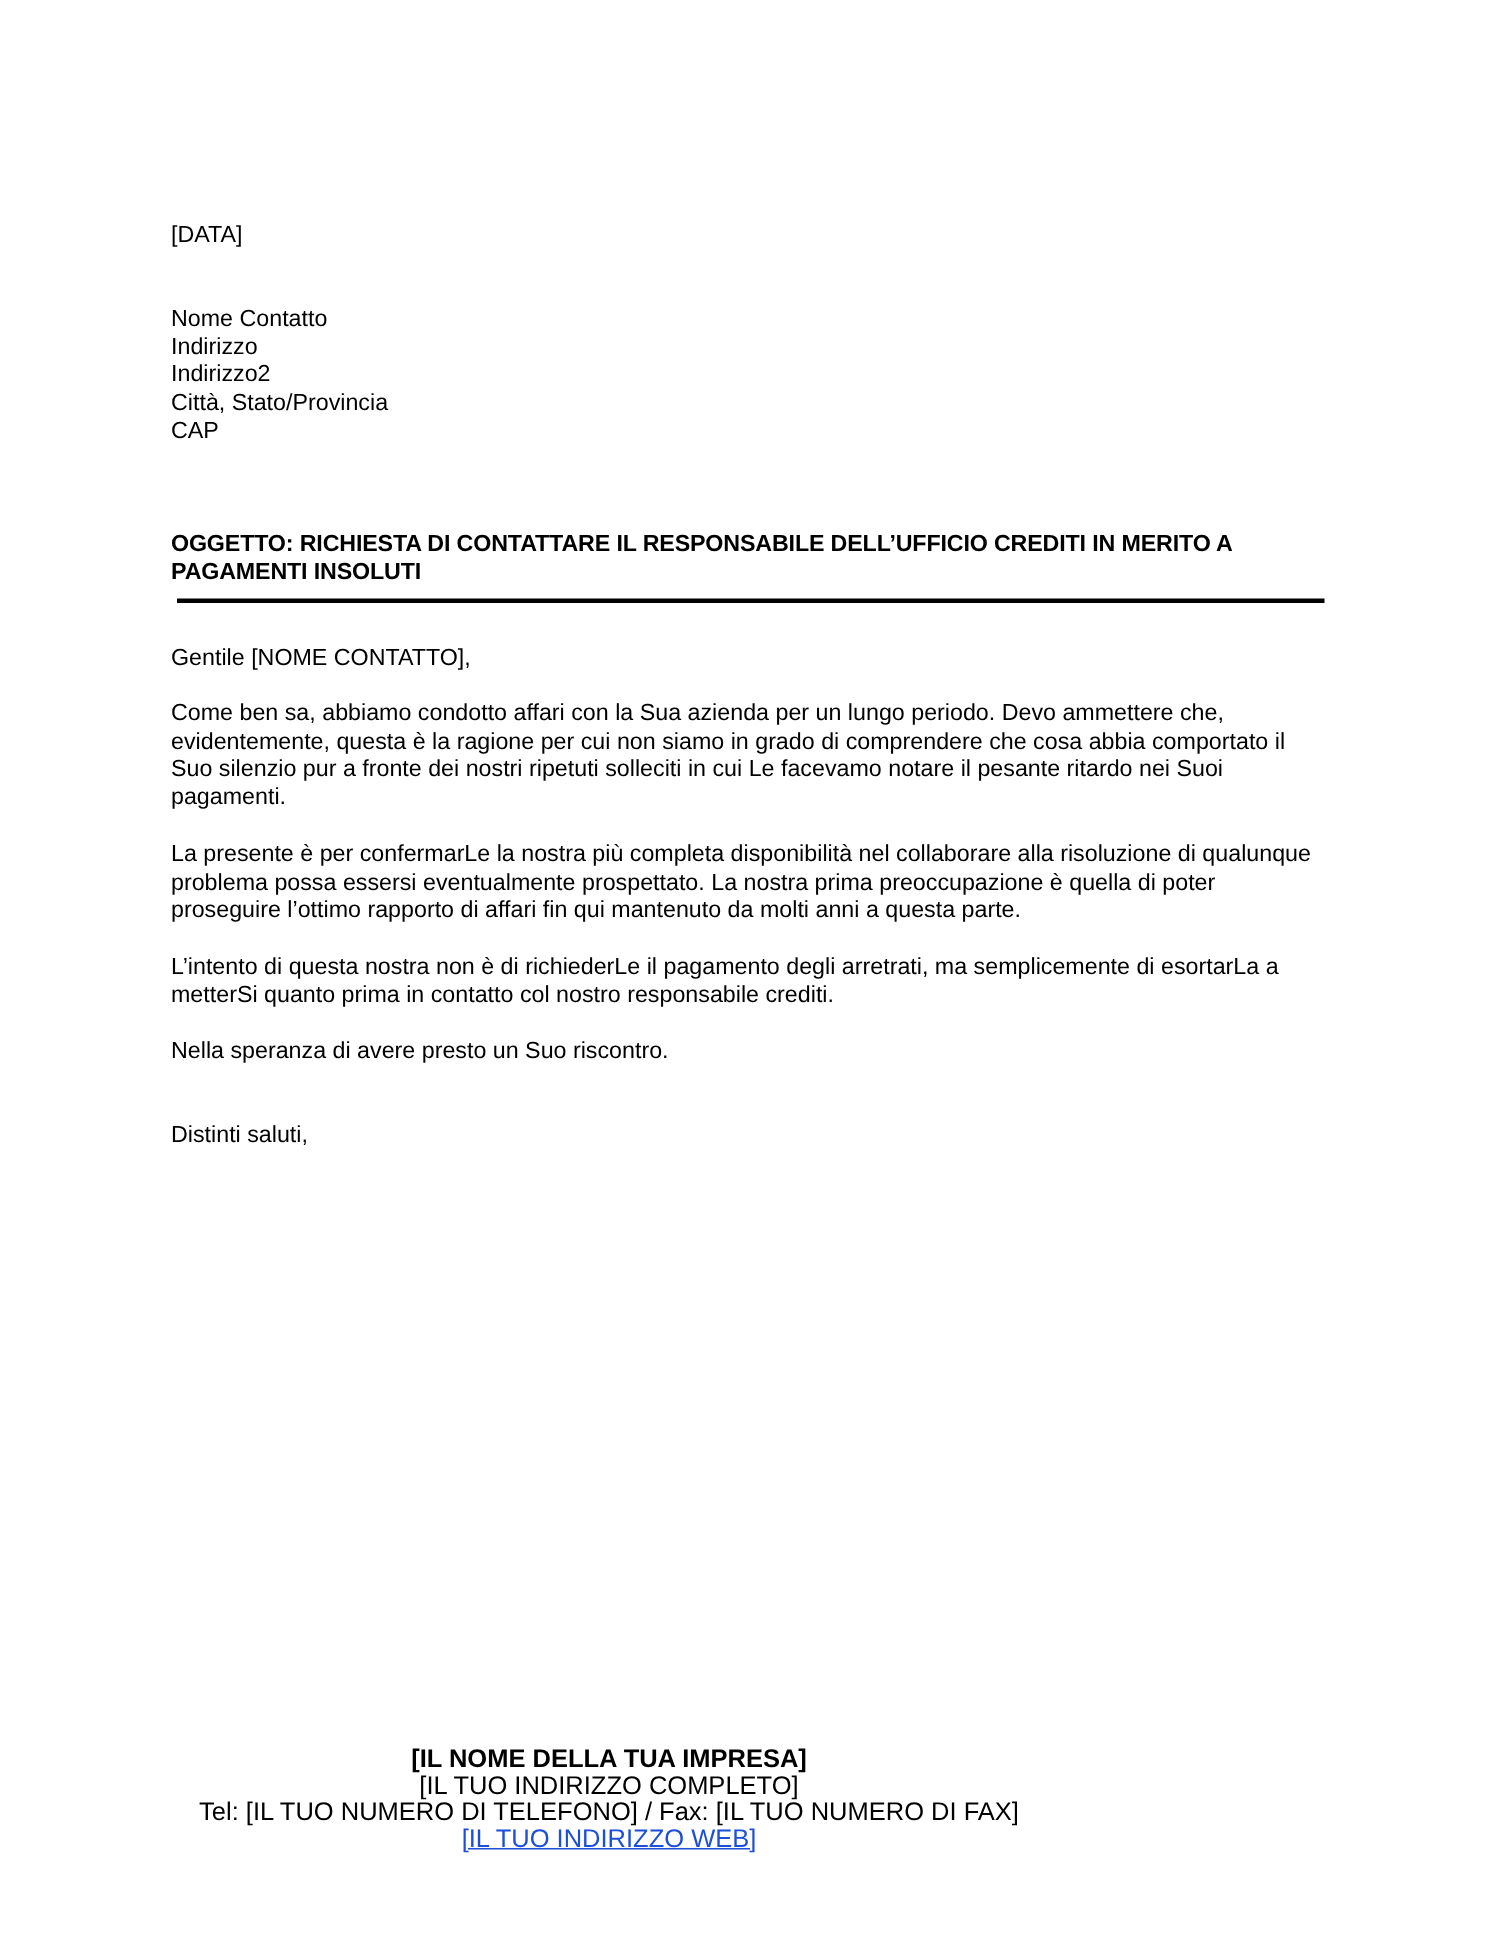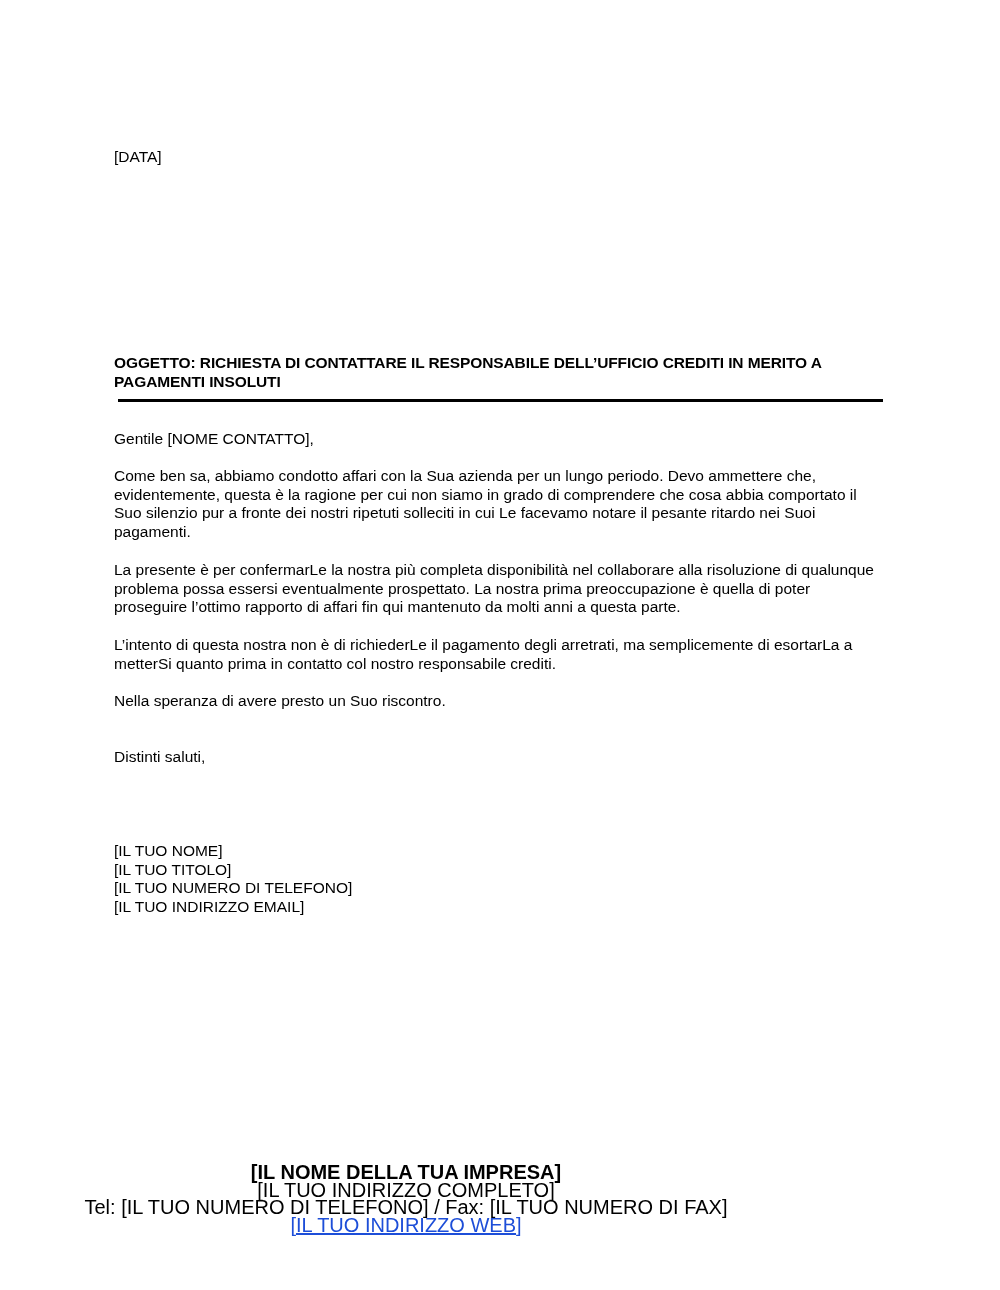--- a/index.html
+++ b/index.html
@@ -51,56 +51,57 @@
     .p4 { top: 692px; }
     .closing { top: 748px; }
     .signature { top: 842px; }
     .signature div { white-space: nowrap; }
     .footer {
       position: absolute;
       left: 0;
       top: 1164px;
       width: 812px;
       text-align: center;
-      font-size: 20px;
+      font-size: 17px;
       line-height: 17.5px;
     }
     .footer .company { font-weight: bold; }
     .footer a {
       color: #1d4ed8;
       text-decoration: underline;
     }
   </style>
 </head>
 <body>
 
 <div class="page">
 
   <div class="abs date">[DATA]</div>
 
+  <div class="abs address">
+    <div>Nome Contatto</div>
+    <div>Indirizzo</div>
+    <div>Indirizzo2</div>
+    <div>Città, Stato/Provincia</div>
+    <div>CAP</div>
+  </div>
 
   <div class="abs subject">OGGETTO: RICHIESTA DI CONTATTARE IL RESPONSABILE DELL’UFFICIO CREDITI IN MERITO A PAGAMENTI INSOLUTI</div>
 
   <div class="rule"></div>
 
   <div class="abs greeting">Gentile [NOME CONTATTO],</div>
 
   <div class="abs para p1">Come ben sa, abbiamo condotto affari con la Sua azienda per un lungo periodo. Devo ammettere che, evidentemente, questa è la ragione per cui non siamo in grado di comprendere che cosa abbia comportato il Suo silenzio pur a fronte dei nostri ripetuti solleciti in cui Le facevamo notare il pesante ritardo nei Suoi pagamenti.</div>
   <div class="abs para p2">La presente è per confermarLe la nostra più completa disponibilità nel collaborare alla risoluzione di qualunque problema possa essersi eventualmente prospettato. La nostra prima preoccupazione è quella di poter proseguire l’ottimo rapporto di affari fin qui mantenuto da molti anni a questa parte.</div>
   <div class="abs para p3">L’intento di questa nostra non è di richiederLe il pagamento degli arretrati, ma semplicemente di esortarLa a metterSi quanto prima in contatto col nostro responsabile crediti.</div>
   <div class="abs para p4">Nella speranza di avere presto un Suo riscontro.</div>
 
   <div class="abs closing">Distinti saluti,</div>
 
-  <div class="abs signature">
-    <div>[IL TUO NOME]</div>
-    <div>[IL TUO TITOLO]</div>
-    <div>[IL TUO NUMERO DI TELEFONO]</div>
-    <div>[IL TUO INDIRIZZO EMAIL]</div>
-  </div>
 
   <div class="footer">
     <div class="company">[IL NOME DELLA TUA IMPRESA]</div>
     <div>[IL TUO INDIRIZZO COMPLETO]</div>
     <div>Tel: [IL TUO NUMERO DI TELEFONO] / Fax: [IL TUO NUMERO DI FAX]</div>
     <div><a>[IL TUO INDIRIZZO WEB]</a></div>
   </div>
 
 </div>
 

